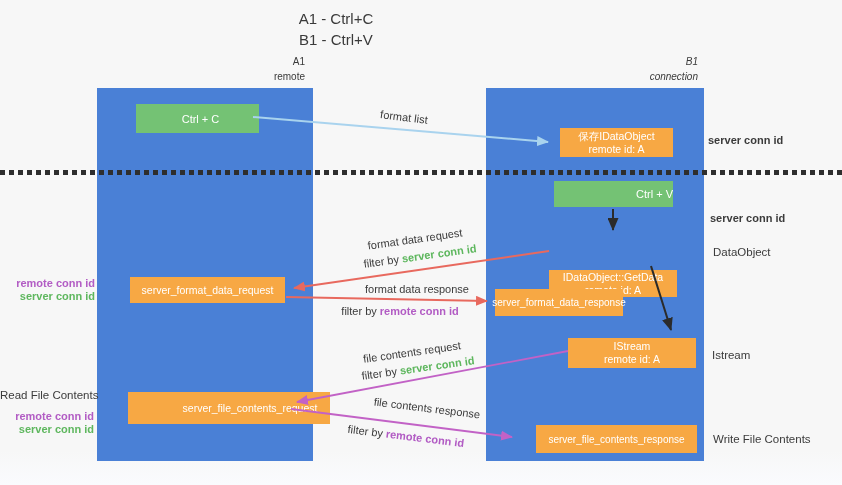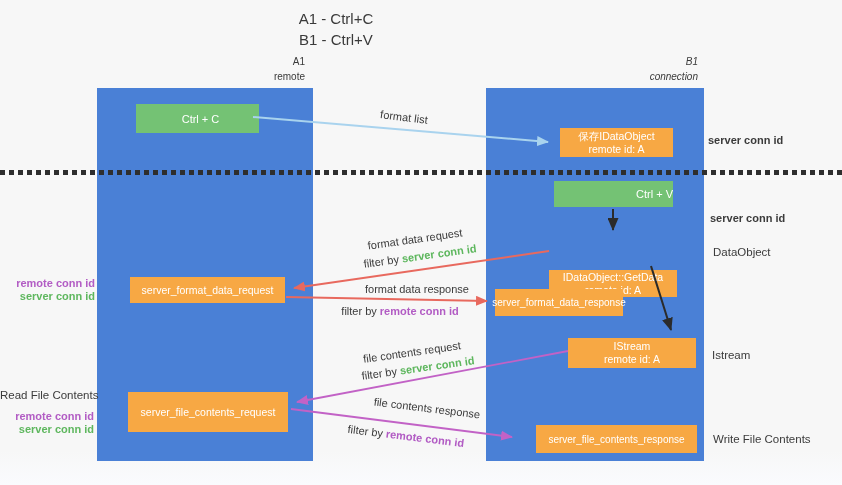--- a/index.html
+++ b/index.html
@@ -84,21 +84,21 @@
 
   <div class="node orange one-line-sm" style="left:495px;top:289px;width:128px;height:27px;">
     <span>server_format_data_response</span>
   </div>
 
   <div class="node orange two-line" style="left:568px;top:338px;width:128px;height:30px;">
     <span>IStream</span>
     <span>remote id: A</span>
   </div>
 
-  <div class="node orange one-line" style="left:128px;top:392px;width:160px;height:40px;">
+  <div class="node orange one-line" style="left:128px;top:392px;width:160px;height:32px;padding-left:42px;">
     <span>server_file_contents_request</span>
   </div>
 
   <div class="node orange one-line-sm" style="left:536px;top:425px;width:161px;height:28px;">
     <span>server_file_contents_response</span>
   </div>
 
   <div class="lbl rot-dn" style="left:404px;top:117px;">
     <span>format list</span>
   </div>

